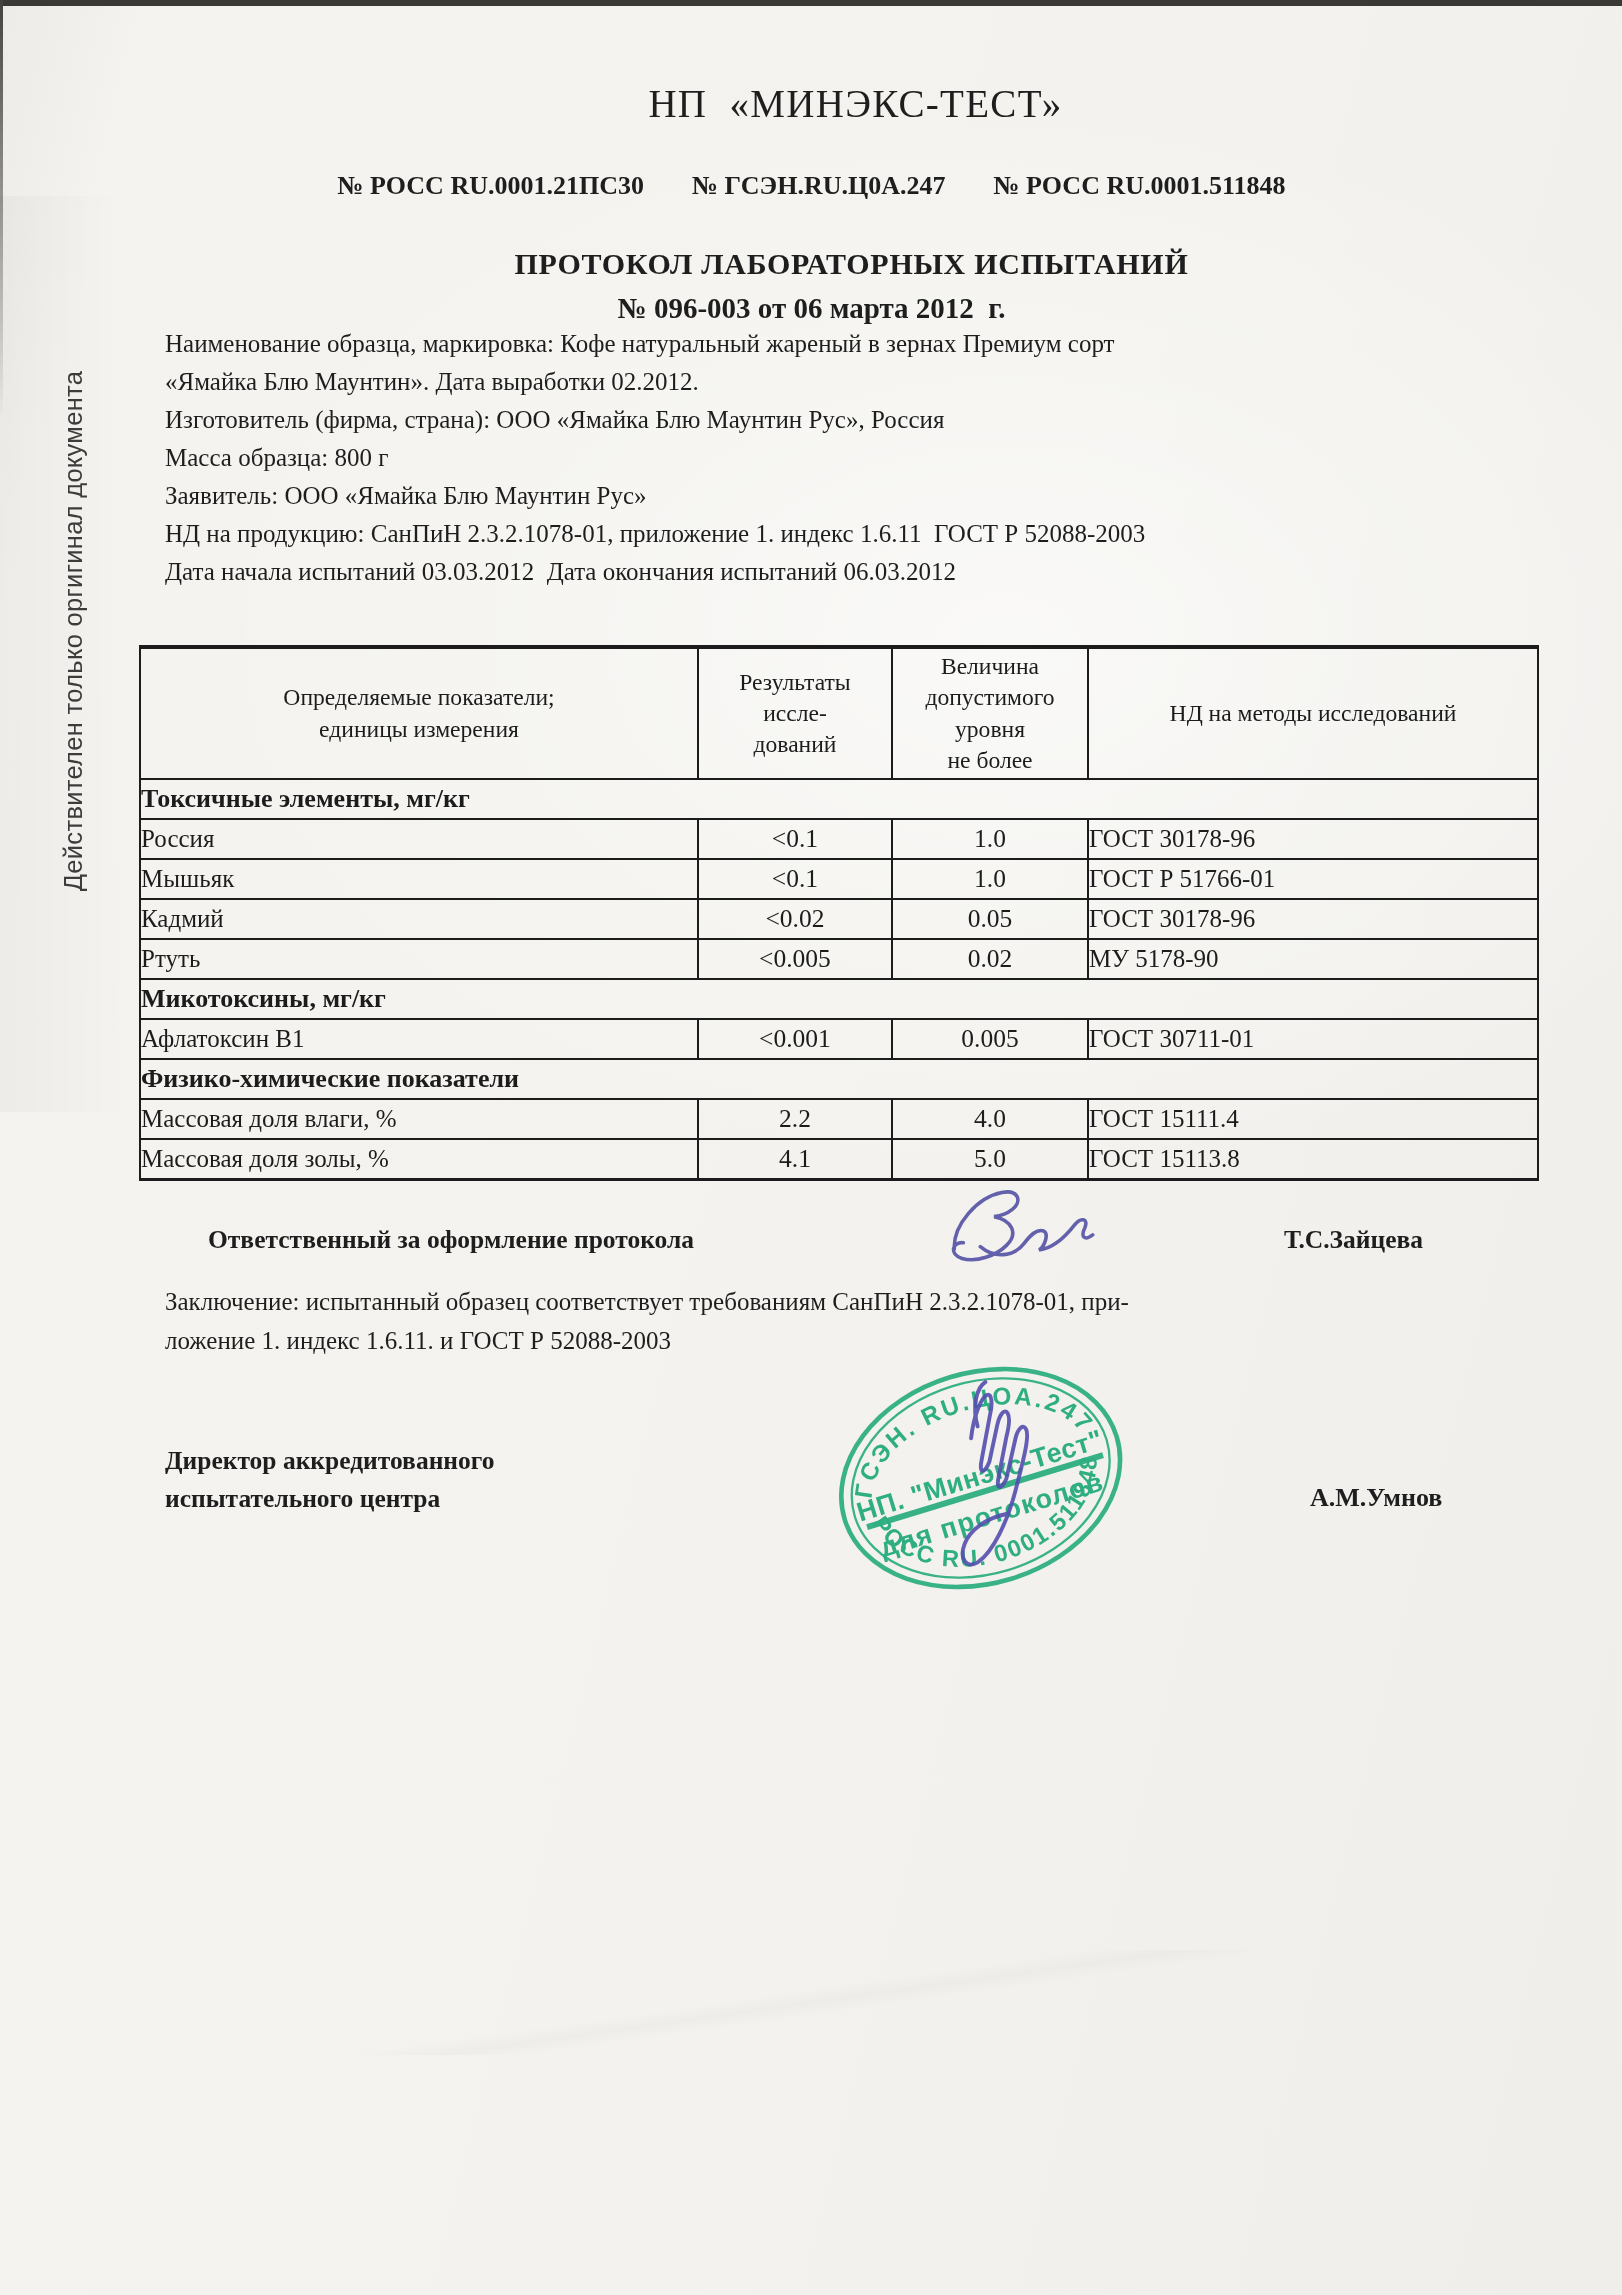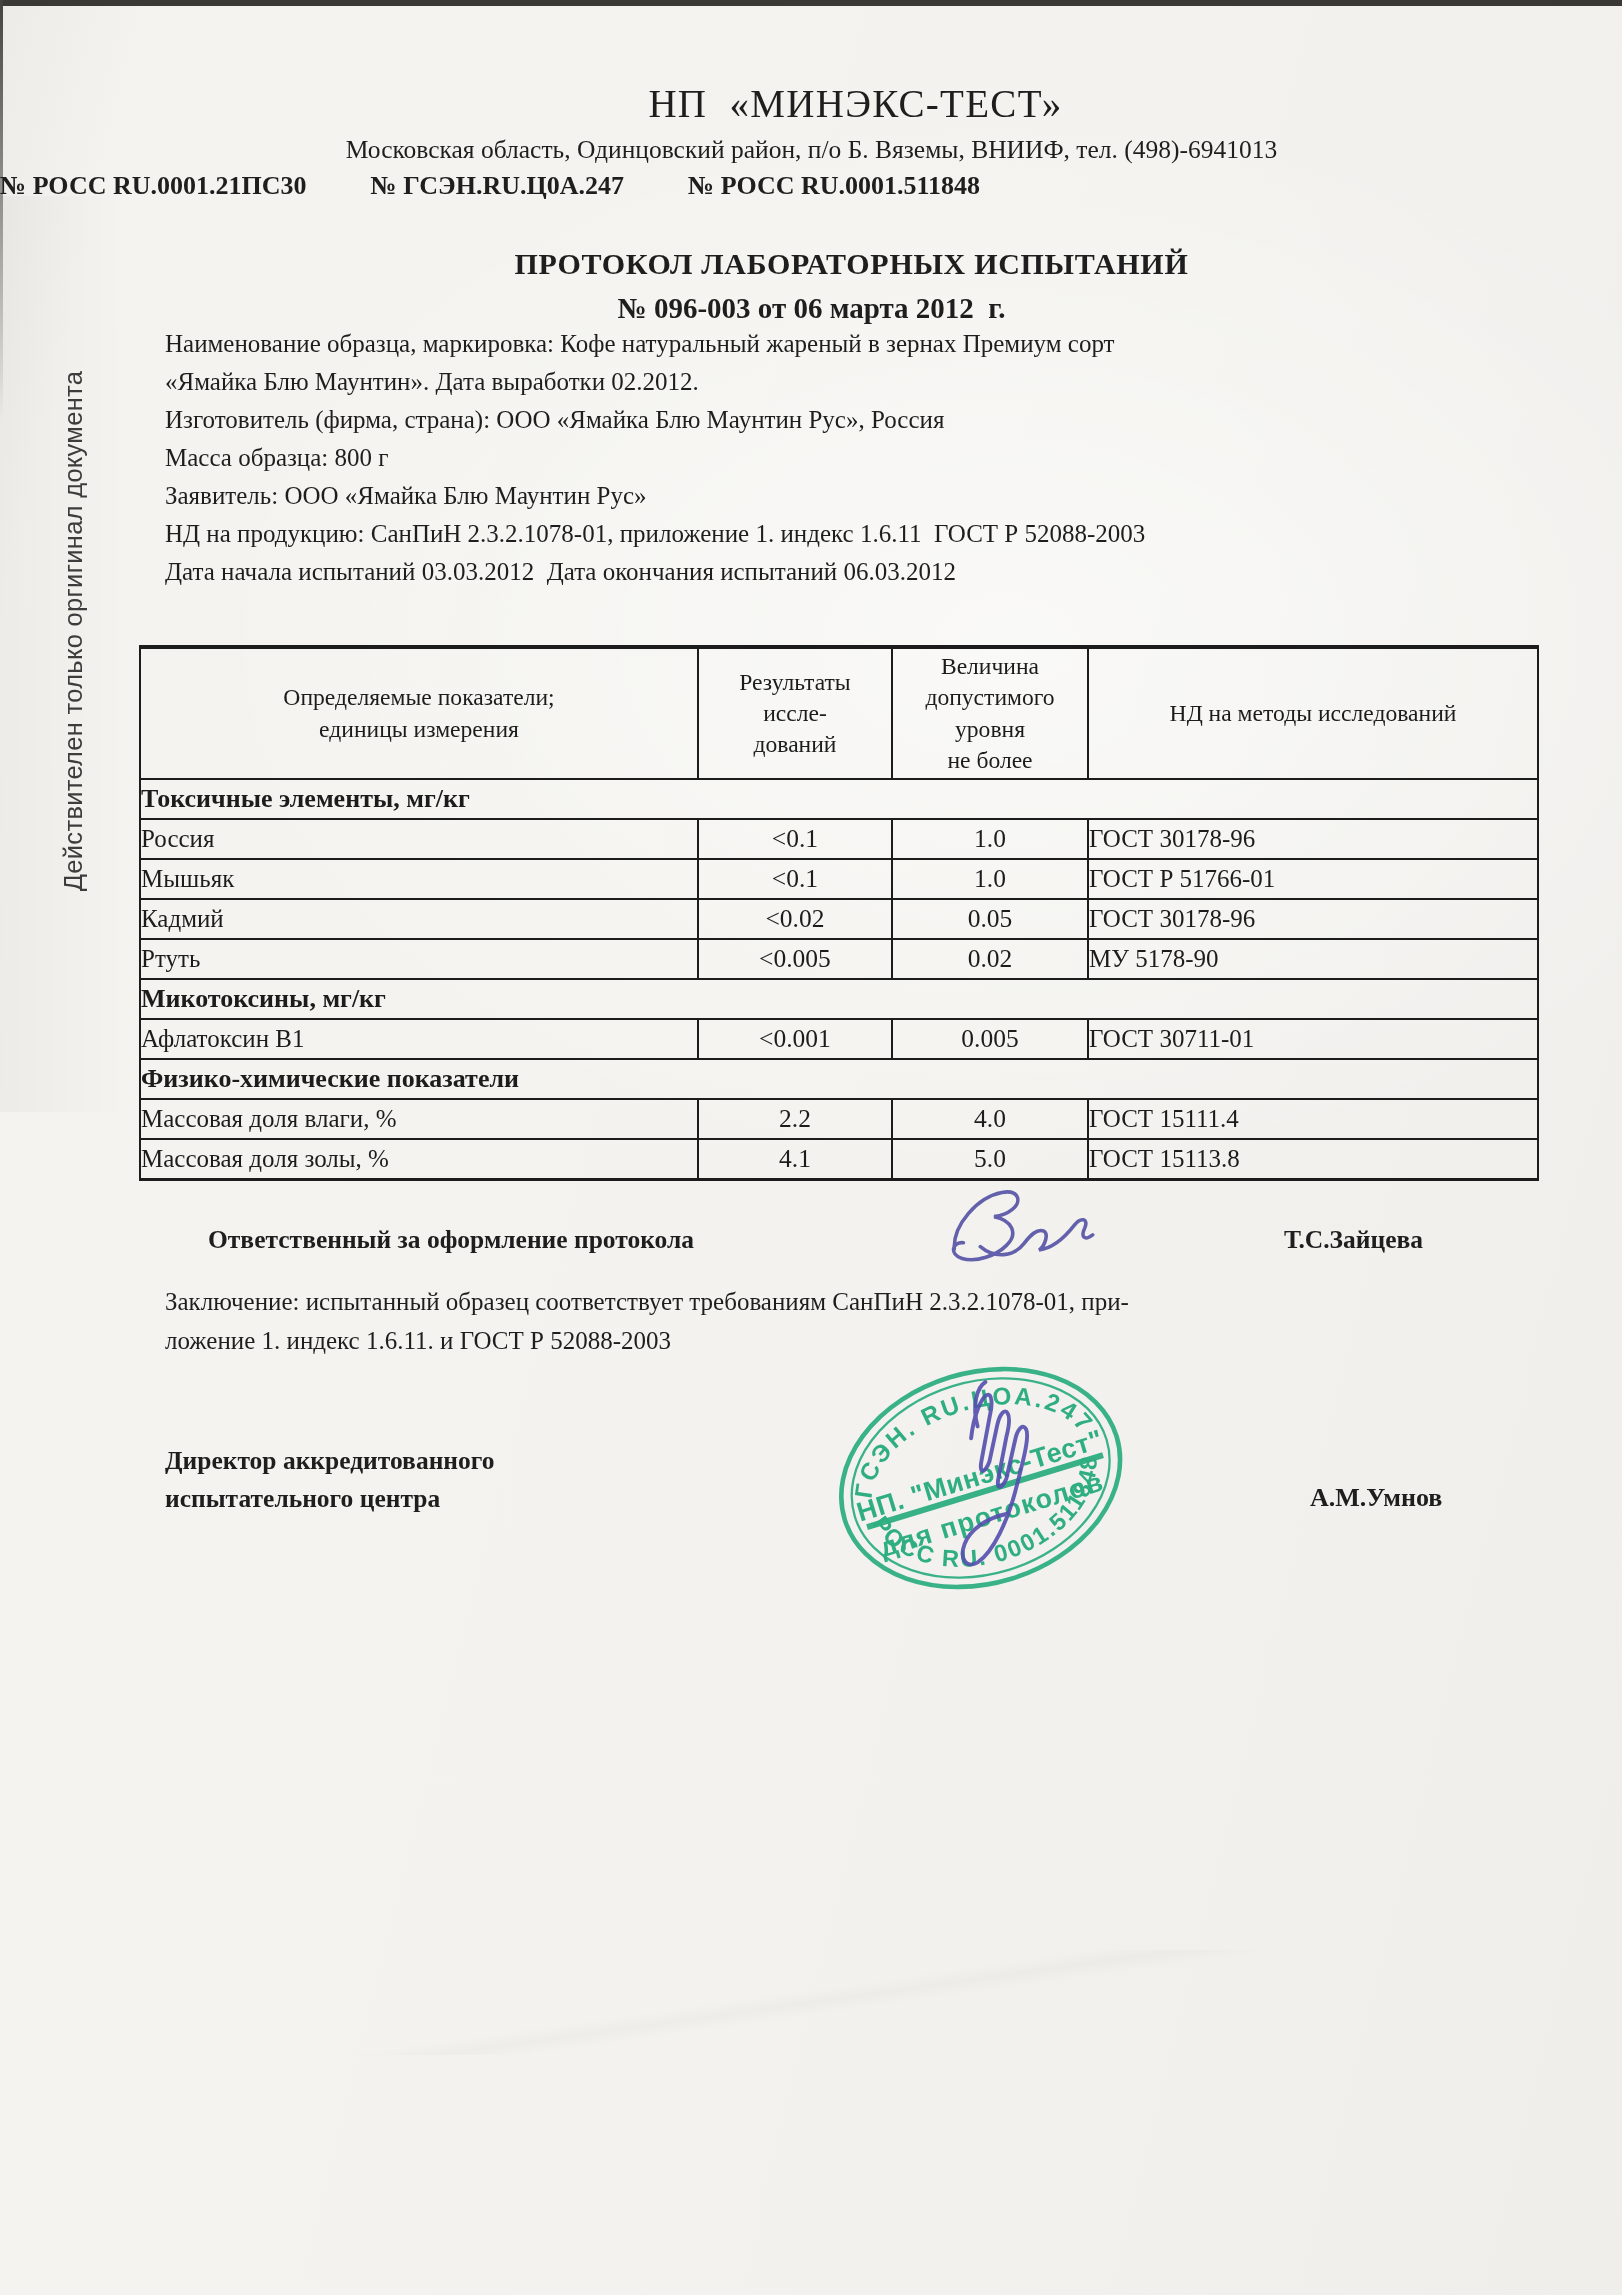--- a/index.html
+++ b/index.html
@@ -28,21 +28,21 @@
     white-space:nowrap;
     font-family:"Liberation Sans","DejaVu Sans",sans-serif;
     font-size:25.5px;color:#3c3c3c;letter-spacing:0.3px;
   }
 
   .org-name{position:absolute;top:81px;left:0;width:100%;text-align:center;
     font-size:39px;font-weight:normal;letter-spacing:1.3px;white-space:pre;padding-left:44px;}
   .org-address{position:absolute;top:135px;left:0;width:100%;text-align:center;
     font-size:25.5px;white-space:pre;}
   .certs{position:absolute;top:171px;left:0;width:100%;
-    display:flex;justify-content:flex-start;gap:64px;
+    display:flex;justify-content:center;gap:48px;
     font-size:26px;font-weight:bold;white-space:pre;}
 
   .doc-title{position:absolute;top:247px;left:0;width:100%;text-align:center;
     font-size:30px;font-weight:bold;letter-spacing:0.7px;white-space:pre;padding-left:40px;}
   .doc-subtitle{position:absolute;top:292px;left:0;width:100%;text-align:center;
     font-size:29px;font-weight:bold;white-space:pre;}
 
   .info{position:absolute;top:325px;left:165px;width:1328px;
     font-size:25px;line-height:38px;}
   .info div{white-space:pre;}
@@ -90,21 +90,20 @@
 
 <div class="page">
   <div class="scan-top-bar"></div>
   <div class="scan-left-sliver"></div>
   <div class="scan-crease-1"></div>
   <div class="scan-crease-2"></div>
 
   <div class="side-note">Действителен только оргигинал документа</div>
 
   <div class="org-name">НП  «МИНЭКС-ТЕСТ»</div>
-  <div class="org-address">Московская область, Одинцовский район, п/о Б. Вяземы, ВНИИФ, тел. (498)-6941013</div>
   <div class="certs">
     <span>№ РОСС RU.0001.21ПС30</span>
     <span>№ ГСЭН.RU.Ц0А.247</span>
     <span>№ РОСС RU.0001.511848</span>
   </div>
 
   <div class="doc-title">ПРОТОКОЛ ЛАБОРАТОРНЫХ ИСПЫТАНИЙ</div>
   <div class="doc-subtitle">№ 096-003 от 06 марта 2012  г.</div>
 
   <div class="info">

